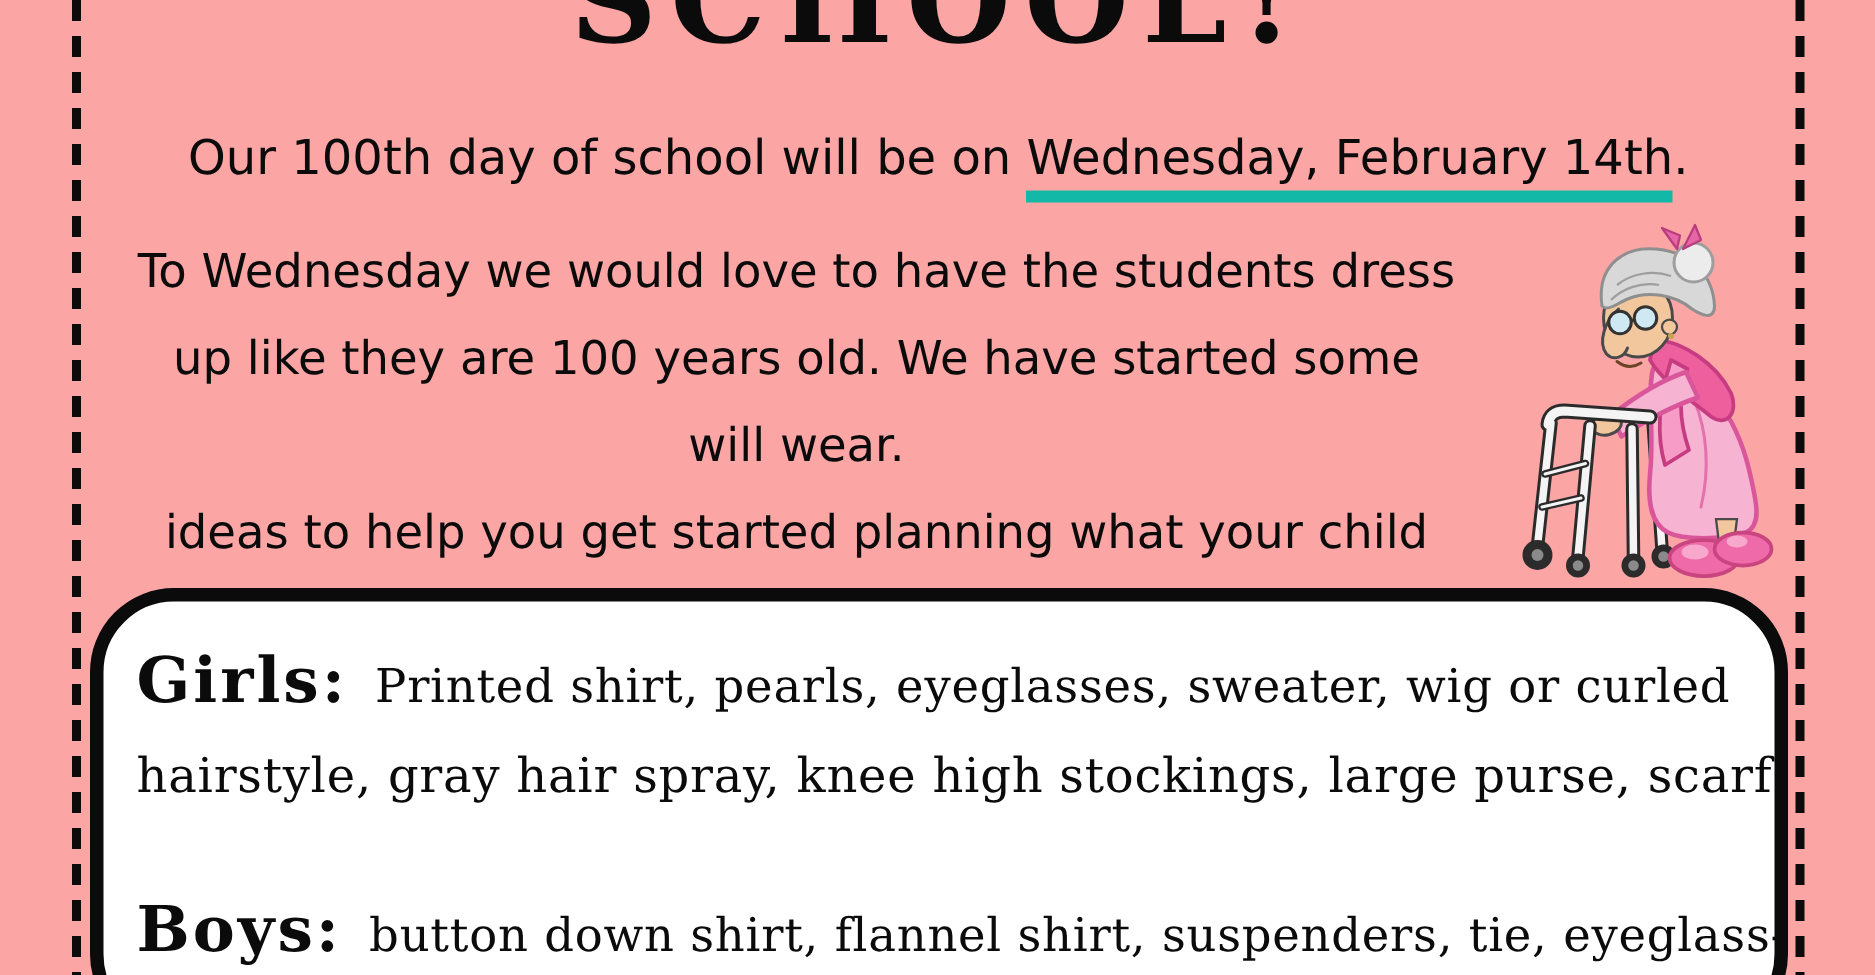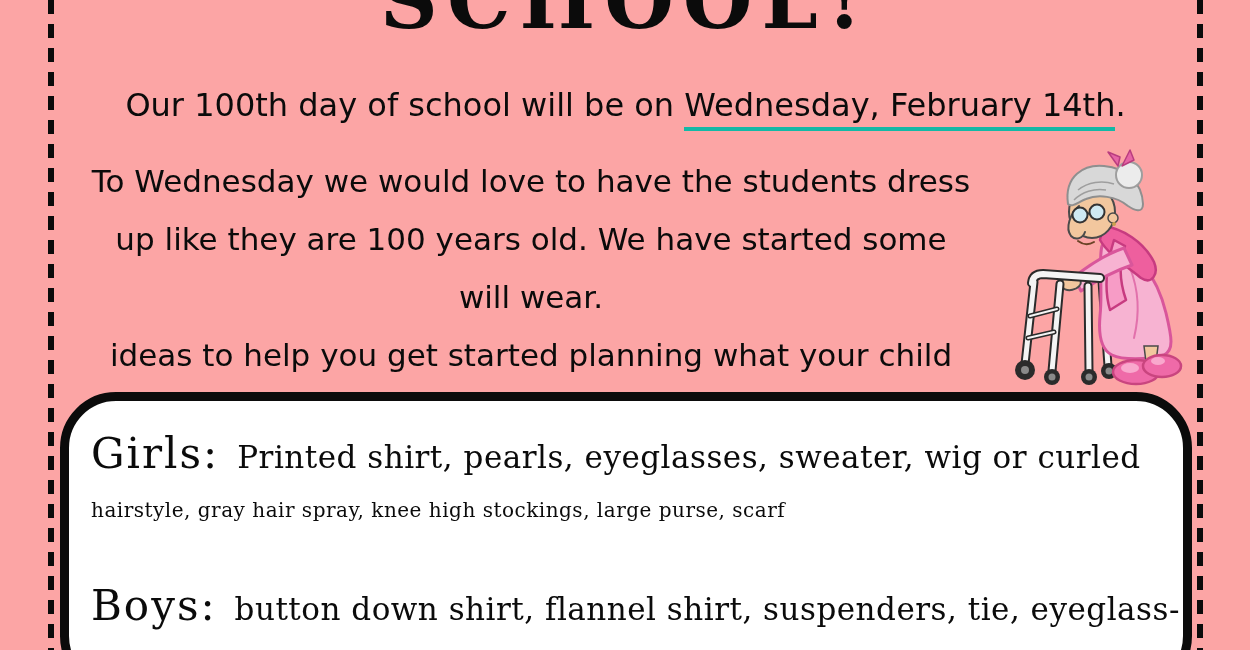--- a/index.html
+++ b/index.html
@@ -33,21 +33,21 @@
   }
 
   
   .announcement {
     position: absolute; top: 82px; left: 54px; width: 1143px;
     text-align: center;
     font-size: 32px; line-height: 46px;
     white-space: nowrap;
   }
   .announcement .u {
-    border-bottom: 4px solid #14b8a6;
+    border-bottom: 8px solid #14b8a6;
     padding-bottom: 3px;
   }
 
   
   .paragraph {
     position: absolute; top: 152px; left: 56px; width: 950px;
     text-align: center;
     font-size: 31px; line-height: 58px;
   }
   .paragraph .pline { white-space: nowrap; }
@@ -66,32 +66,32 @@
     background: #ffffff;
     font-family: "DejaVu Serif", serif;
   }
   .row {
     display: flex; align-items: baseline; gap: 18px;
     margin: 28px 22px 0 22px;
   }
   .row.boys { margin-top: 59px; }
   .kid-label {
     font-family: "DejaVu Serif", serif;
-    font-weight: normal;
+    font-weight: bold;
     font-size: 42px;
     letter-spacing: 2px;
   }
   .items {
     font-size: 31px;
     letter-spacing: 0.5px;
     white-space: nowrap;
   }
   .items-cont {
     margin: 20px 22px 0 22px;
-    font-size: 20px;
+    font-size: 32px;
     letter-spacing: 0.5px;
     white-space: nowrap;
   }
 </style>
 </head>
 <body>
 
 <div class="page">
 
   <div class="dashed-v left"></div>

